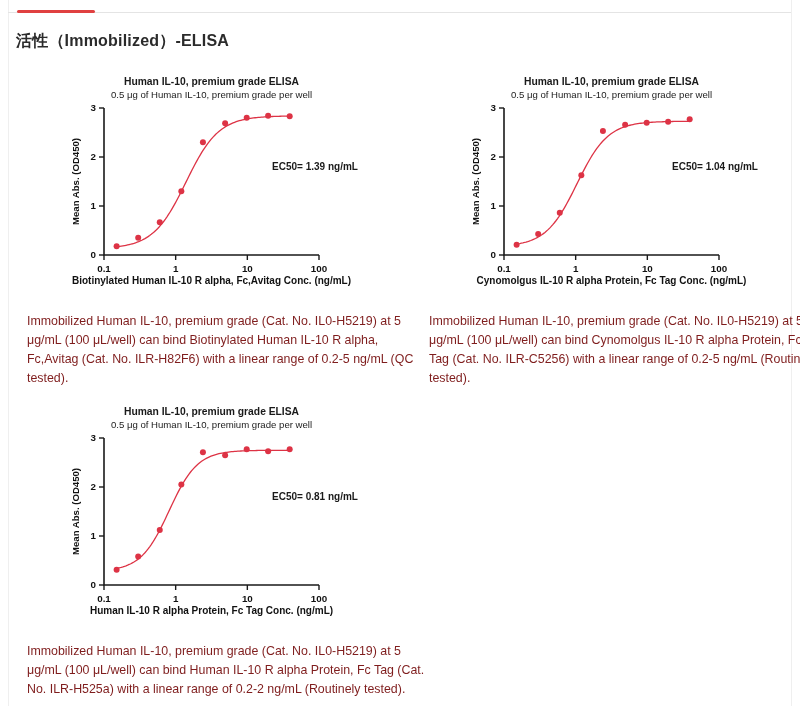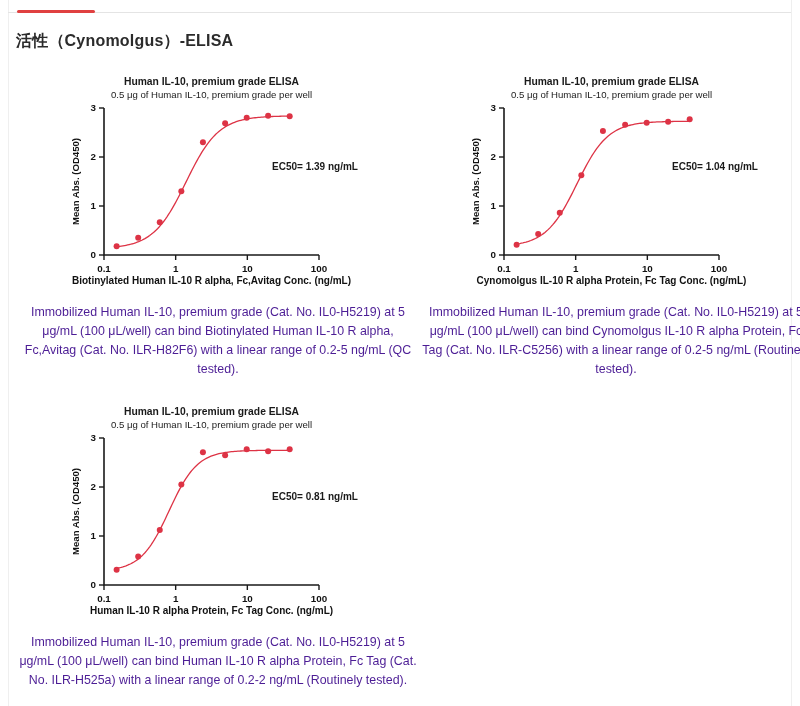--- a/index.html
+++ b/index.html
@@ -12,40 +12,40 @@
   .edge.right{left:791px;}
   .top-divider{position:absolute;left:8px;top:12px;width:783px;height:1px;background:#e4e4e4;}
   .tab-underline{position:absolute;left:17px;top:10px;width:78px;height:3px;border-radius:2px;background:#e04040;}
   .heading{
     position:absolute;left:16px;top:31px;margin:0;
     font-size:16px;font-weight:bold;color:#2b2b2b;letter-spacing:.2px;
   }
   .chart-fig{position:absolute;width:320px;height:230px;margin:8px;}
   .chart-fig svg{display:block;width:320px;height:230px;overflow:visible;}
   .caption{
-    position:absolute;margin:8px;color:#4c1d95;font-size:12.4px;line-height:19px;text-align:center;
+    position:absolute;margin:17px;color:#7f1d1d;font-size:12.4px;line-height:19px;
   }
   
   .t-title{font:bold 10.3px "Liberation Sans",sans-serif;fill:#1a1a1a;}
   .t-sub{font:400 9.6px "Liberation Sans",sans-serif;fill:#222;}
   .t-tick{font:bold 9.8px "Liberation Sans",sans-serif;fill:#111;}
   .t-ylab{font:bold 9.6px "Liberation Sans",sans-serif;fill:#111;}
   .t-xlab{font:bold 10px "Liberation Sans",sans-serif;fill:#111;}
   .t-ec50{font:600 10px "Liberation Sans",sans-serif;fill:#1a1a1a;}
 </style>
 </head>
 <body>
 
 <div class="page">
   <div class="edge left"></div>
   <div class="edge right"></div>
   <div class="top-divider"></div>
   <div class="tab-underline" style="background: rgb(224, 64, 64);"></div>
 
-  <h2 class="heading">活性（Cynomolgus）-ELISA</h2>
+  <h2 class="heading">活性（Immobilized）-ELISA</h2>
 
   <figure class="chart-fig" style="left:60px;top:62px">
     <svg viewBox="0 0 320 230">
         <text x="143.5" y="15" text-anchor="middle" class="t-title">Human IL-10, premium grade ELISA</text>
         <text x="143.5" y="28" text-anchor="middle" class="t-sub">0.5 μg of Human IL-10, premium grade per well</text>
         <path d="M36,38 V185 H251" fill="none" stroke="#1a1a1a" stroke-width="1.6"></path>
         <line x1="31" y1="185" x2="36" y2="185" stroke="#1a1a1a" stroke-width="1.4"></line>
         <text x="28" y="188.4" text-anchor="end" class="t-tick">0</text>
         <line x1="31" y1="136" x2="36" y2="136" stroke="#1a1a1a" stroke-width="1.4"></line>
         <text x="28" y="139.4" text-anchor="end" class="t-tick">1</text>

